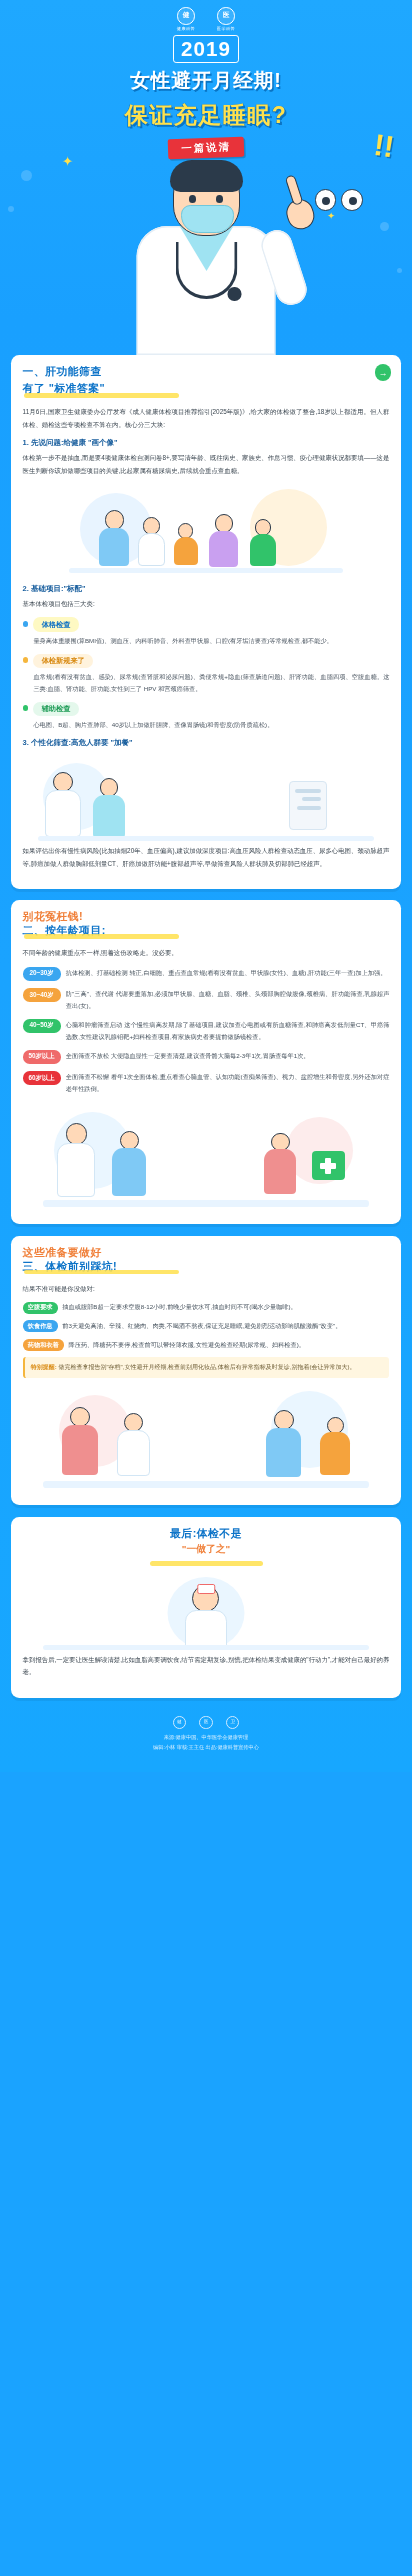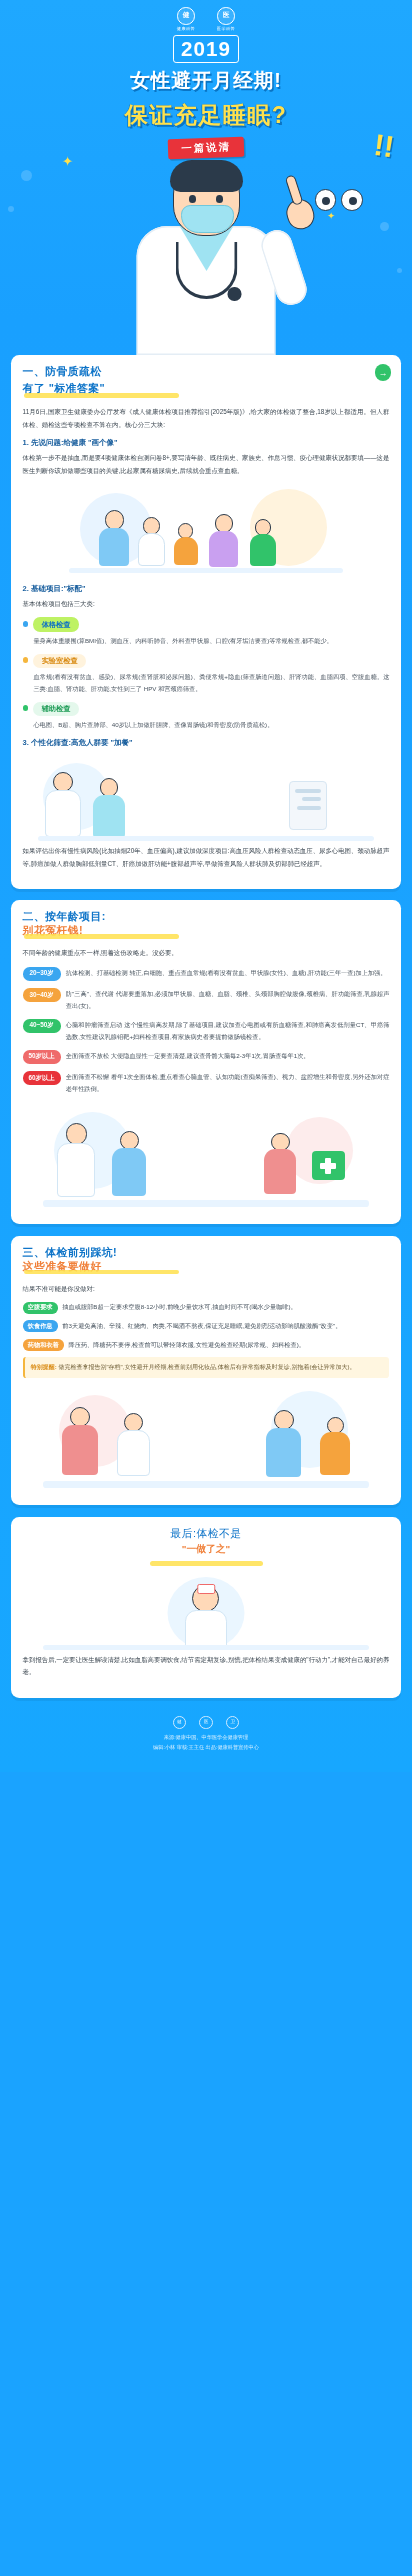--- a/index.html
+++ b/index.html
@@ -156,21 +156,21 @@
     font-size:7.5px; font-weight:bold; color:#1a5f9e; margin:7.2px 0 4.1px 0;
   }
   
   .pill-row { display:flex; align-items:flex-start; gap:5.2px; margin:7.2px 0 3.1px 0;}
   .dot {
     flex:0 0 auto; width:5.7px;height:5.7px;border-radius:50%;
     background:#3aa6f0; margin-top:3.6px;
   }
   .dot.y{background:#f5b63d;} .dot.g{background:#31c36a;}
   .pill-title {
-    display:inline-block; background:#bef264; color:#1072c4;
+    display:inline-block; background:#fef9c3; color:#1072c4;
     font-size:7.2px; font-weight:bold; padding:2.1px 8.2px; border-radius:7.2px;
   }
   .pill-title.y{background:#fff3dd;color:#d98b14;}
   .pill-title.g{background:#e4f8ec;color:#1f9c57;}
   .pill-body { font-size:6.2px; line-height:1.9; color:#4a5560; margin:3.1px 0 2.1px 10.8px; text-align:justify;}
   
   .age-row { display:flex; gap:5.2px; margin:7.2px 0; align-items:flex-start;}
   .age-chip {
     flex:0 0 38px; text-align:center; font-size:6.4px; font-weight:bold;
     color:#ffffff; background:#3aa6f0; border-radius:6.7px; padding:2.6px 0;
@@ -196,21 +196,21 @@
   .note-box .tag { color:#d98b14; font-weight:bold; }
   
   .illus { position:relative; margin:5.2px auto 2.1px auto; }
   .ill-family { height:93px; }
   .ill-lab { height:90px; }
   .ill-check { height:108px; }
   .ill-nurse { height:77px; }
   .blob { position:absolute; border-radius:50%; }
   
   .final-title {
-    text-align:center; font-size:10.8px; font-weight:normal; color:#0e74c8; letter-spacing:0.5px;
+    text-align:center; font-size:10.8px; font-weight:bold; color:#0e74c8; letter-spacing:0.5px;
   }
   .final-sub {
     display:block; text-align:center; margin-top:2.1px; font-size:9.8px; font-weight:bold; color:#f0803a;
   }
   .footer {
     text-align:center; padding:7.2px 0 13.4px 0; color:#d9f0ff; font-size:5.2px; line-height:1.9;
   }
   .footer .logos { display:flex; justify-content:center; gap:13.4px; margin-bottom:4.1px; }
   .footer .mini { width:13.4px;height:13.4px;border-radius:50%;border:0.8px solid #cfeaff; display:flex;align-items:center;justify-content:center;font-size:4.6px;color:#eaf7ff;}
   
@@ -273,21 +273,21 @@
             <div class="doc-mask"></div>
           </div>
         </div>
       </div>
     </div>
   </div>
 
   <div class="card">
     <div class="arrow-badge">→</div>
     <div class="sec-head">
-      <div class="sec-title">一、防骨质疏松</div>
+      <div class="sec-title">一、肝功能筛查</div>
     </div>
     <div class="sec-title" style="margin-bottom:1px;">有了 "标准答案"</div>
     <div class="sec-underline"></div>
 
     <p class="body">11月6日,国家卫生健康委办公厅发布《成人健康体检项目推荐指引(2025年版)》,给大家的体检做了整合,18岁以上都适用。但人群体检、婚检这些专项检查不算在内。核心分三大块:</p>
 
     <div class="sub-h">1. 先说问题:给健康 "画个像"</div>
     <p class="body">体检第一步不是抽血,而是要4项健康体检自测问卷8+,要写清年龄、既往病史、家族史、作息习惯、疫心理健康状况都要填——这是医生判断你该加做哪些项目的关键,比起家属有糖尿病史,后续就会重点查血糖。</p>
 
     <div class="illus ill-family">
@@ -323,21 +323,21 @@
       <div class="dot"></div>
       <div>
         <span class="pill-title">体格检查</span>
       </div>
     </div>
     <div class="pill-body">量身高体重腰围(算BMI值)、测血压、内科听肺音、外科查甲状腺、口腔(有牙垢洁要查)等常规检查,都不能少。</div>
 
     <div class="pill-row">
       <div class="dot y"></div>
       <div>
-        <span class="pill-title y">实验室检查</span>
+        <span class="pill-title y">体检新规来了</span>
       </div>
     </div>
     <div class="pill-body">血常规(看有没有贫血、感染)、尿常规(查肾脏和泌尿问题)、粪便常规+隐血(筛查肠道问题)、肝肾功能、血脂四项、空腹血糖。这三类:血脂、肾功能、肝功能,女性到三了 HPV 和宫颈癌筛查。</div>
 
     <div class="pill-row">
       <div class="dot g"></div>
       <div>
         <span class="pill-title g">辅助检查</span>
       </div>
     </div>
@@ -359,22 +359,22 @@
       <div style="position:absolute;right:68px;top:36px;width:26px;height:4.1px;background:#c9dcea;border-radius:2.1px;"></div>
       <div style="position:absolute;right:68px;top:44px;width:19.6px;height:4.1px;background:#c9dcea;border-radius:2.1px;"></div>
       <div style="position:absolute;right:68px;top:53px;width:24px;height:4.1px;background:#c9dcea;border-radius:2.1px;"></div>
       <div style="position:absolute;left:15.5px;bottom:2.1px;right:15.5px;height:5.2px;background:#e8f4ff;border-radius:3.1px;"></div>
     </div>
 
     <p class="body">如果评估出你有慢性病风险(比如抽烟20年、血压偏高),建议加做深度项目:高血压风险人群检查动态血压、尿多心电图、颈动脉超声等,肺癌加做人群做胸部低剂量CT、肝癌加做肝功能+腹部超声等,早做筛查风险人群状肺及切部肺已经超声。</p>
   </div>
 
   <div class="card">
+    <div class="sec-title" style="color:#f0803a;">别花冤枉钱!</div>
     <div class="sec-title">二、按年龄项目:</div>
-    <div class="sec-title" style="color:#f0803a;">别花冤枉钱!</div>
     <div class="sec-underline"></div>
 
     <p class="body">不同年龄的健康重点不一样,照着这份攻略走。没必要。</p>
 
     <div class="age-row">
       <div class="age-chip">20~30岁</div>
       <div class="age-text">抗体检测、打基础检测 转正,白细胞、重点查血常规(看有没有贫血、甲状腺(女性)、血糖),肝功能(三年一查)加上加强。</div>
     </div>
     <div class="age-row">
       <div class="age-chip c2">30~40岁</div>
@@ -409,22 +409,22 @@
         <div class="torso" style="width:32px;height:45px;background:#ef8f8f;margin-left:-6.7px;margin-top:-2.1px;"></div>
       </div>
       <div style="position:absolute;right:44px;top:49px;width:33px;height:29px;background:#31c36a;border-radius:4.1px;"></div>
       <div style="position:absolute;right:58px;top:56px;width:6.2px;height:16.5px;background:#fff;border-radius:1px;"></div>
       <div style="position:absolute;right:53px;top:61px;width:16.5px;height:6.2px;background:#fff;border-radius:1px;"></div>
       <div style="position:absolute;left:20.6px;bottom:3.1px;right:20.6px;height:6.2px;background:#e8f4ff;border-radius:3.1px;"></div>
     </div>
   </div>
 
   <div class="card">
+    <div class="sec-title" style="color:#f0803a;">这些准备要做好</div>
     <div class="sec-title">三、体检前别踩坑!</div>
-    <div class="sec-title" style="color:#f0803a;">这些准备要做好</div>
     <div class="sec-underline"></div>
 
     <p class="body">结果不准可能是你没做对:</p>
 
     <div class="tip">
       <div class="tip-badge">空腹要求</div>
       <div class="tip-text">抽血或腹部B超一定要求空腹8-12小时,前晚少量饮水可,抽血时间不可(喝水少量咖啡)。</div>
     </div>
     <div class="tip">
       <div class="tip-badge b2">饮食作息</div>

